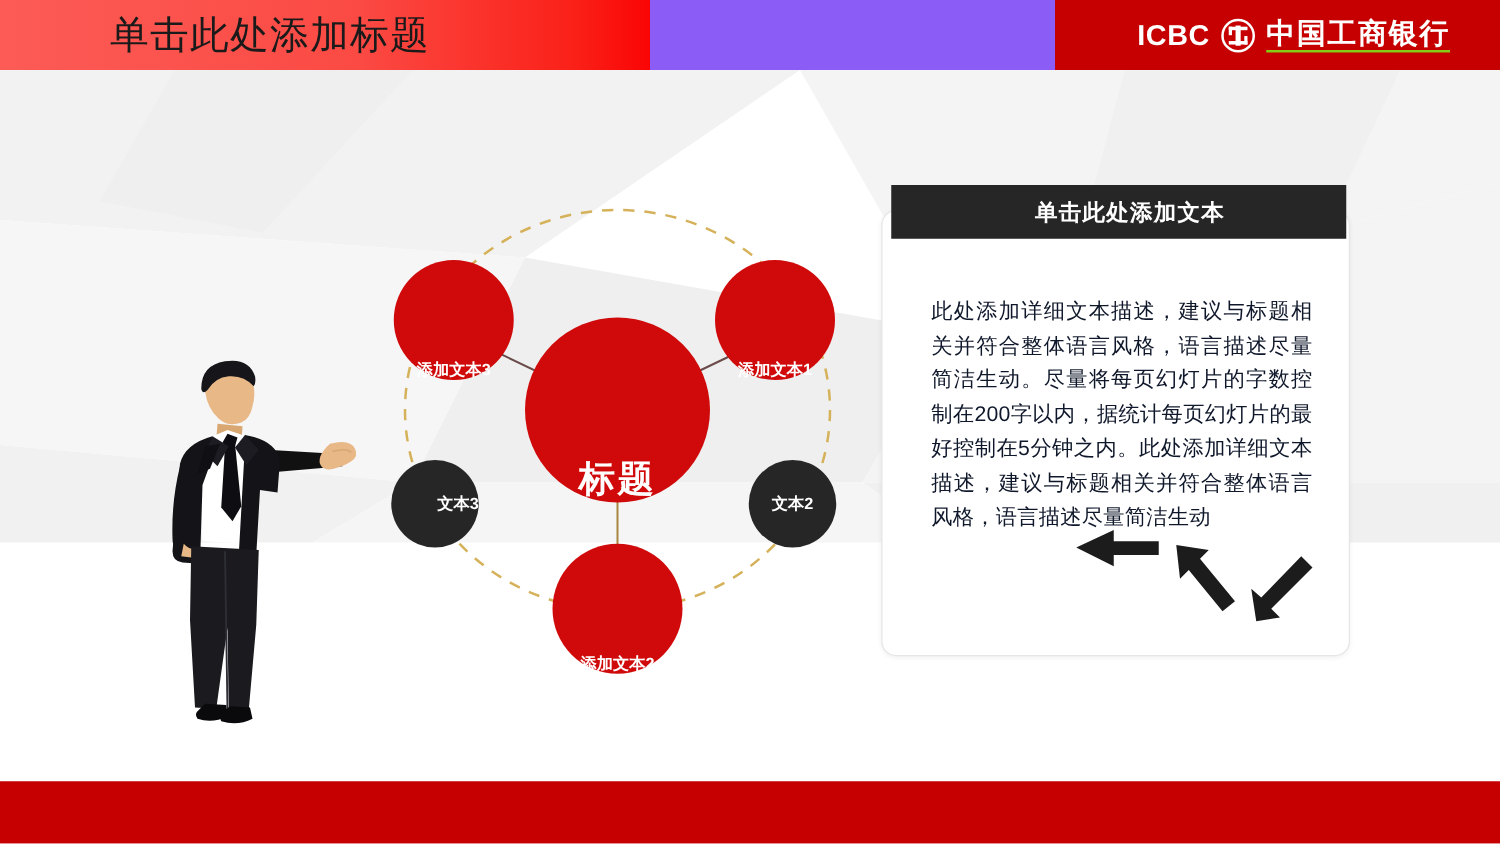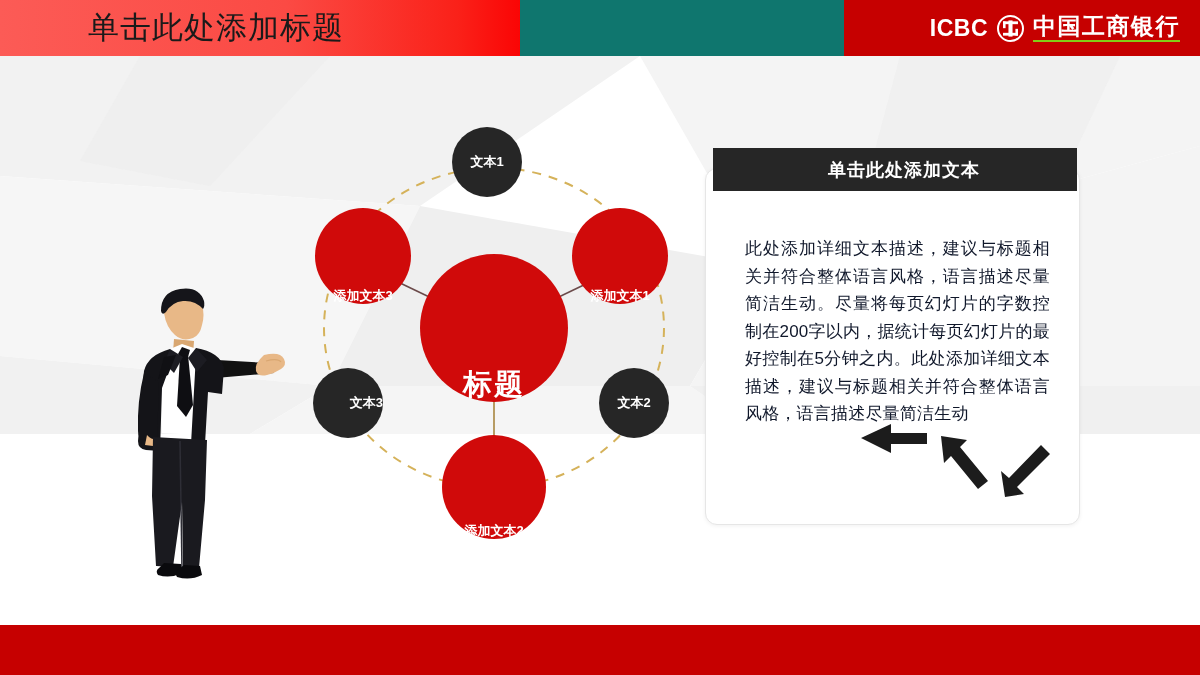--- a/index.html
+++ b/index.html
@@ -13,21 +13,21 @@
     position: relative;
     width: 1200px; height: 675px;
     background: #ffffff;
     overflow: hidden;
   }
 
   
   .header {
     position: absolute; left: 0; top: 0;
     width: 1200px; height: 56px;
-    background: #0f766e;
+    background: #8b5cf6;
     overflow: hidden;
     z-index: 20;
   }
   .header-lightband {
     position: absolute; left: 0; top: 0;
     width: 520px; height: 56px;
     background: linear-gradient(90deg, #fc5b56 0%, #fb4a44 55%, #fa2119 88%, #fa0505 100%);
   }
   .header-darkband {
     position: absolute; right: 0; top: 0;
@@ -36,21 +36,21 @@
   }
   .header-title {
     position: absolute; left: 88px; top: 0;
     height: 56px; line-height: 56px;
     font-size: 31px; font-weight: 400;
     color: #1a1a1a;
     letter-spacing: 1px;
     white-space: nowrap;
   }
   .logo-wrap {
-    position: absolute; right: 20px; top: 0;
+    position: absolute; right: 40px; top: 0;
     height: 56px;
     display: flex; align-items: center; gap: 9px;
   }
   .logo-icbc {
     font-size: 23px; font-weight: 700; color: #ffffff;
     letter-spacing: 0.5px; font-family: "Liberation Sans", sans-serif;
   }
   .logo-mark {
     width: 27px; height: 27px; border-radius: 50%;
     border: 2.4px solid #ffffff;
@@ -235,23 +235,20 @@
   <div class="diagram">
     <svg class="diagram-lines" viewBox="0 0 420 440">
 
       <ellipse cx="204" cy="218" rx="170" ry="160" fill="none" stroke="#d5b25a" stroke-width="2" stroke-dasharray="9 8"></ellipse>
 
       <line x1="204" y1="218" x2="300" y2="172" stroke="#6b4a4a" stroke-width="1.6"></line>
       <line x1="204" y1="218" x2="108" y2="172" stroke="#6b4a4a" stroke-width="1.6"></line>
       <line x1="204" y1="218" x2="204" y2="340" stroke="#a8863f" stroke-width="1.6"></line>
     </svg>
 
-    <div class="node dark node-d1">
-      <span>文本1</span>
-    </div>
     <div class="node red node-r1">
       <span>添加文本1</span>
     </div>
     <div class="node dark node-d2">
       <span>文本2</span>
     </div>
     <div class="node red node-r2">
       <span>添加文本2</span>
     </div>
     <div class="node dark node-d3">

